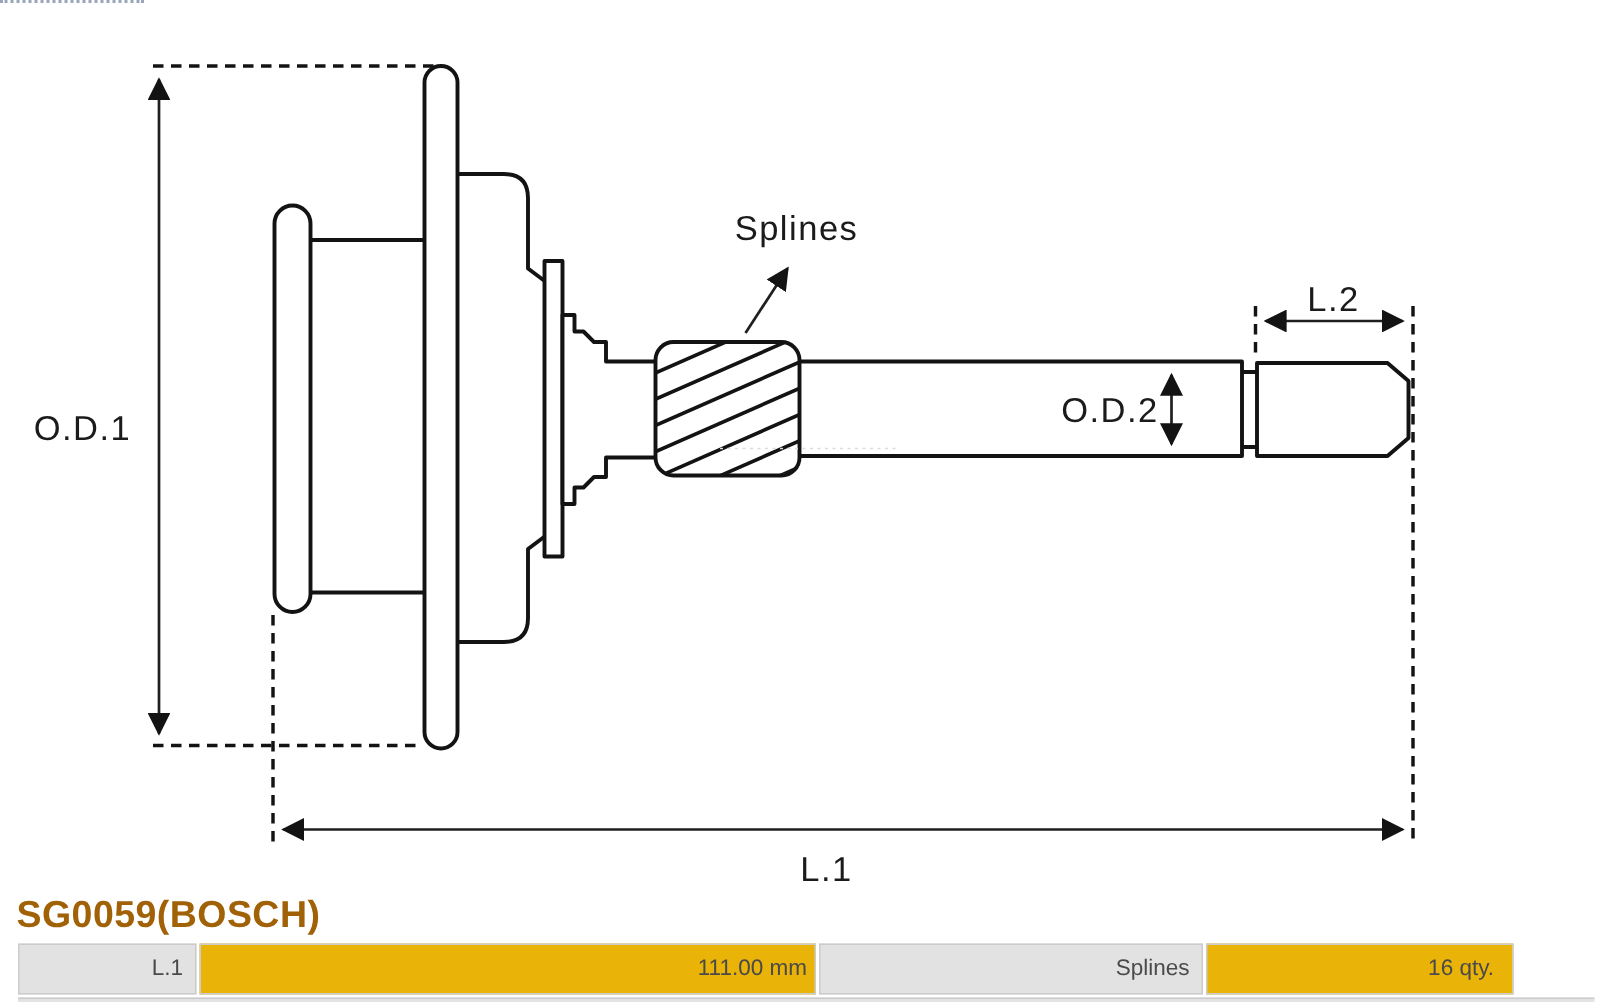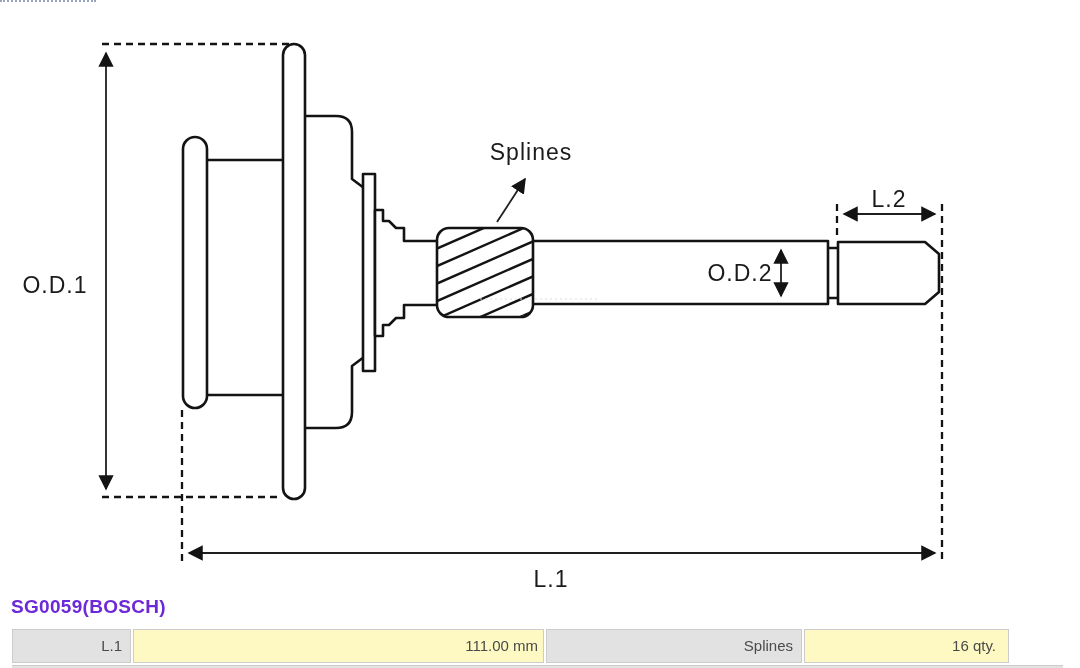--- a/index.html
+++ b/index.html
@@ -24,35 +24,35 @@
   .dash    { stroke: #131313; stroke-width: 2.3; stroke-dasharray: 7 5; fill: none; }
   .faint   { stroke: #dcdcdc; stroke-width: 1; stroke-dasharray: 2 3; }
   .lbl {
     font-family: "Liberation Sans", sans-serif;
     font-size: 23px; letter-spacing: 1px;
     fill: #1b1b1b; text-anchor: middle;
   }
 
   .part-number {
     position: absolute; left: 11px; top: 596px;
-    font-size: 19px; font-weight: bold;
-    color: #6d28d9;
+    font-size: 25px; font-weight: bold;
+    color: #a16207;
     letter-spacing: 0.3px;
   }
 
   .spec-table {
     position: absolute; left: 12px; top: 629px;
     width: 1051px; height: 34px;
     display: flex; gap: 2px;
   }
   .spec-cell {
     box-sizing: border-box;
     height: 34px;
     border: 1px solid #cccccc;
-    background: #fef9c3;
+    background: #eab308;
     color: #4a4a4a;
     font-size: 15px;
     line-height: 32px;
     text-align: right;
     padding-right: 8px;
     overflow: hidden;
   }
   .spec-cell.gray { background: #e2e2e2; }
   .c1 { width: 119px; }
   .c2 { width: 411px; padding-right: 5px; }

